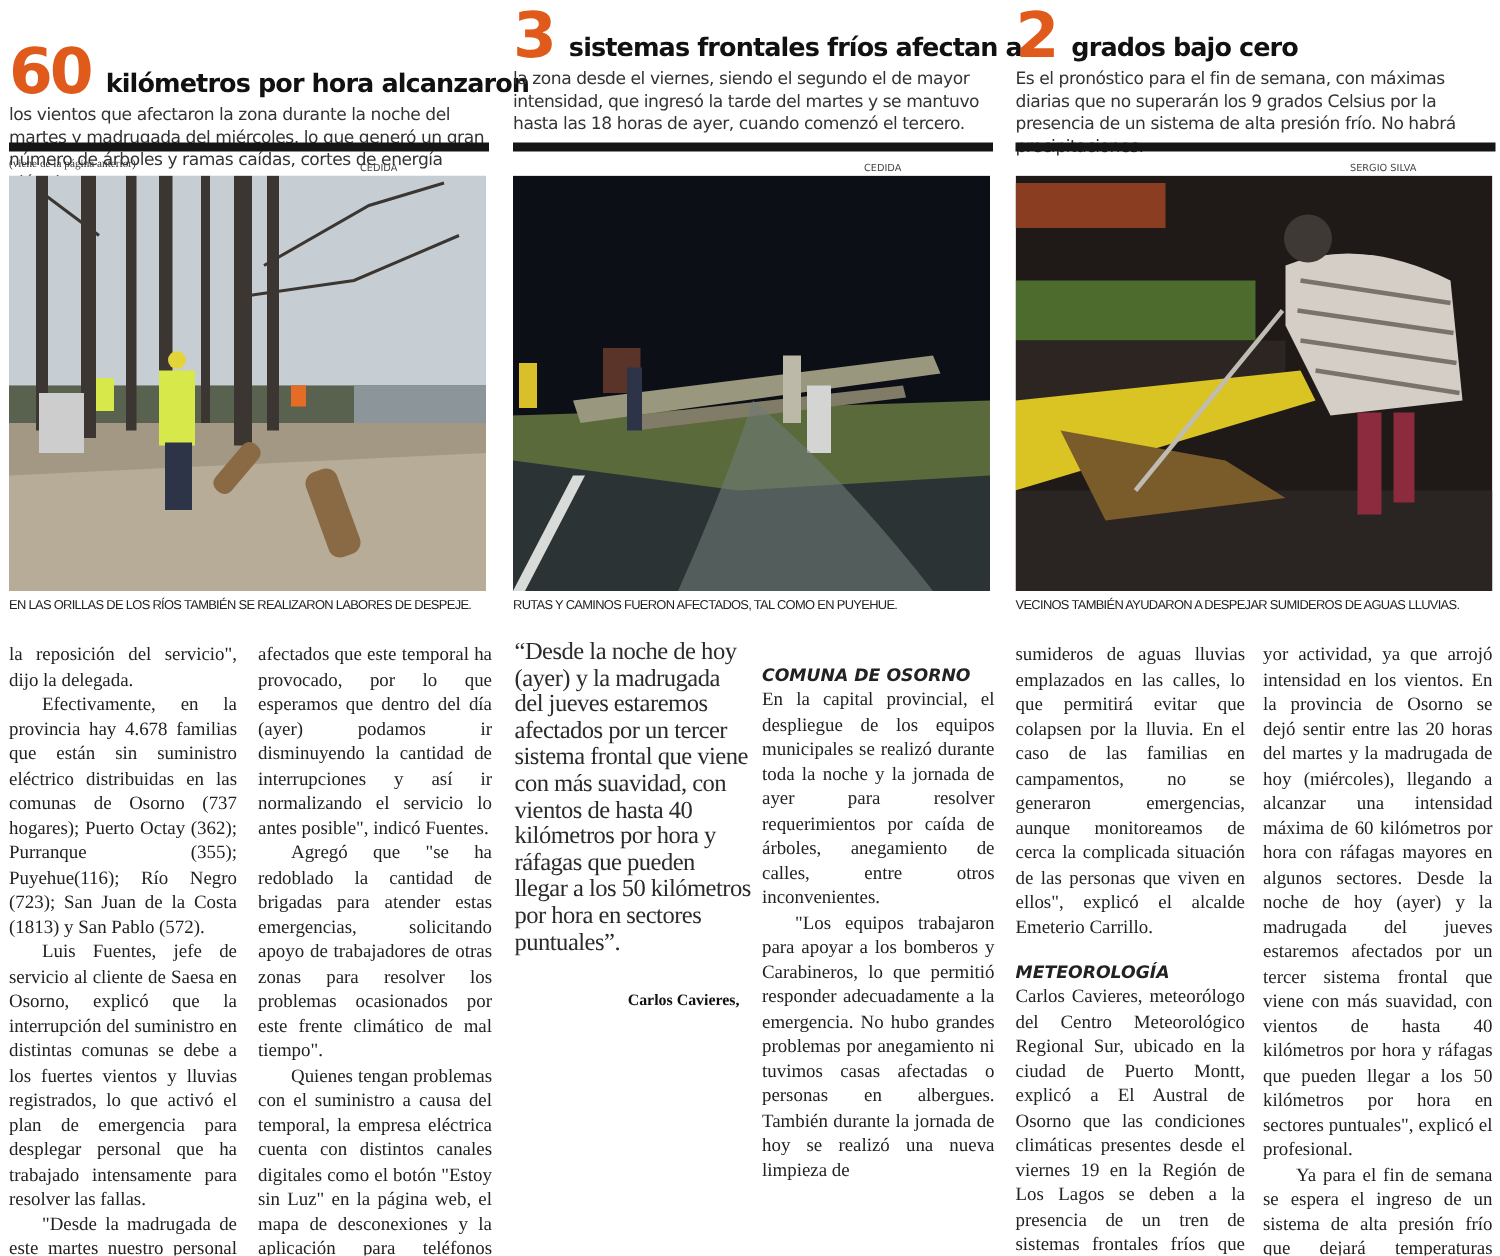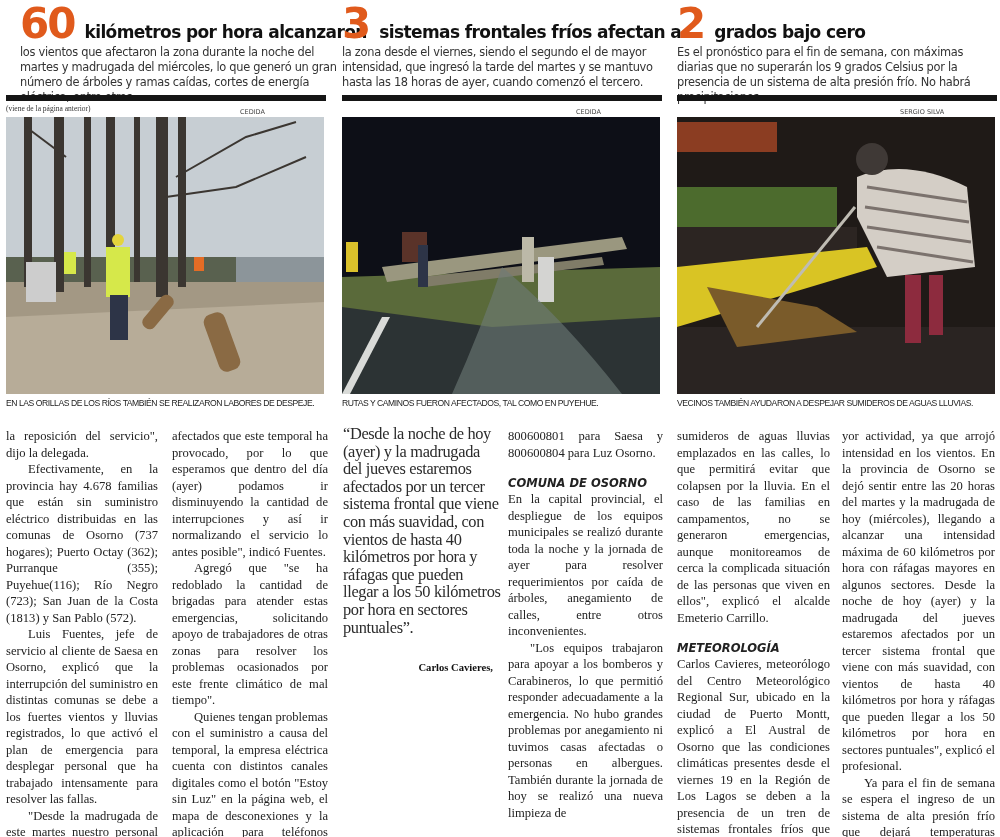--- a/index.html
+++ b/index.html
@@ -19,21 +19,21 @@
   .col p { margin: 0; }
   .col p.ind { text-indent: 22px; }
   .col .sub { font-family: "DejaVu Sans", sans-serif; font-weight: bold; font-size: 11.5px; margin-top: 14px; line-height: 16px; font-style: italic; }
   .quote { position: absolute; top: 425px; left: 343px; width: 158px; font-size: 16.4px; line-height: 17.6px; color: #2b2b2b; letter-spacing: -0.35px; }
   .quote-src { position: absolute; top: 660px; left: 343px; width: 150px; text-align: right; font-size: 10.6px; line-height: 15px; color: #333; }
   .quote-src .qname { font-weight: bold; color: #111; }
 </style>
 </head>
 <body>
 
-<div class="stat" style="left:20px;width:318px;">
+<div class="stat" style="left:6px;width:318px;margin-top:24px;">
   <div class="head">
     <span class="num">60</span>
     <span class="kicker">kilómetros por hora alcanzaron</span>
   </div>
   <div class="desc">los vientos que afectaron la zona durante la noche del martes y madrugada del miércoles, lo que generó un gran número de árboles y ramas caídas, cortes de energía eléctrica, entre otros.</div>
 </div>
 <div class="stat" style="left:342px;width:318px;">
   <div class="head">
     <span class="num">3</span>
     <span class="kicker">sistemas frontales fríos afectan a</span>
@@ -148,21 +148,20 @@
   <p class="ind">Agregó que "se ha redoblado la cantidad de brigadas para atender estas emergencias, solicitando apoyo de trabajadores de otras zonas para resolver los problemas ocasionados por este frente climático de mal tiempo".</p>
   <p class="ind">Quienes tengan problemas con el suministro a causa del temporal, la empresa eléctrica cuenta con distintos canales digitales como el botón "Estoy sin Luz" en la página web, el mapa de desconexiones y la aplicación para teléfonos móviles. Para emergencias también está disponible la línea gratuita</p>
 </div>
 
 <div class="quote">“Desde la noche de hoy (ayer) y la madrugada del jueves estaremos afectados por un tercer sistema frontal que viene con más suavidad, con vientos de hasta 40 kilómetros por hora y ráfagas que pueden llegar a los 50 kilómetros por hora en sectores puntuales”.</div>
 <div class="quote-src">
   <div class="qname">Carlos Cavieres,</div>
 </div>
 
 <div class="col" style="left:508px;width:155px;">
-  <p>800600801 para Saesa y 800600804 para Luz Osorno.</p>
   <div class="sub">COMUNA DE OSORNO</div>
   <p>En la capital provincial, el despliegue de los equipos municipales se realizó durante toda la noche y la jornada de ayer para resolver requerimientos por caída de árboles, anegamiento de calles, entre otros inconvenientes.</p>
   <p class="ind">"Los equipos trabajaron para apoyar a los bomberos y Carabineros, lo que permitió responder adecuadamente a la emergencia. No hubo grandes problemas por anegamiento ni tuvimos casas afectadas o personas en albergues. También durante la jornada de hoy se realizó una nueva limpieza de</p>
 </div>
 
 <div class="col" style="left:677px;width:153px;">
   <p>sumideros de aguas lluvias emplazados en las calles, lo que permitirá evitar que colapsen por la lluvia. En el caso de las familias en campamentos, no se generaron emergencias, aunque monitoreamos de cerca la complicada situación de las personas que viven en ellos", explicó el alcalde Emeterio Carrillo.</p>
   <div class="sub">METEOROLOGÍA</div>
   <p>Carlos Cavieres, meteorólogo del Centro Meteorológico Regional Sur, ubicado en la ciudad de Puerto Montt, explicó a El Austral de Osorno que las condiciones climáticas presentes desde el viernes 19 en la Región de Los Lagos se deben a la presencia de un tren de sistemas frontales fríos que también provoca tormentas eléctricas a baja altura.</p>
 

